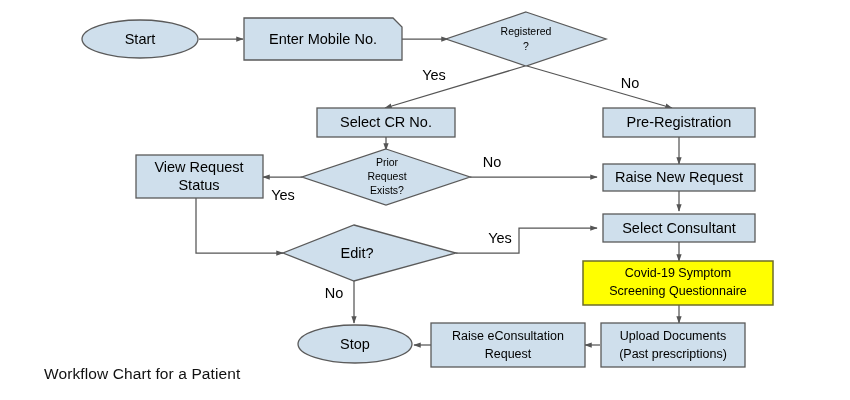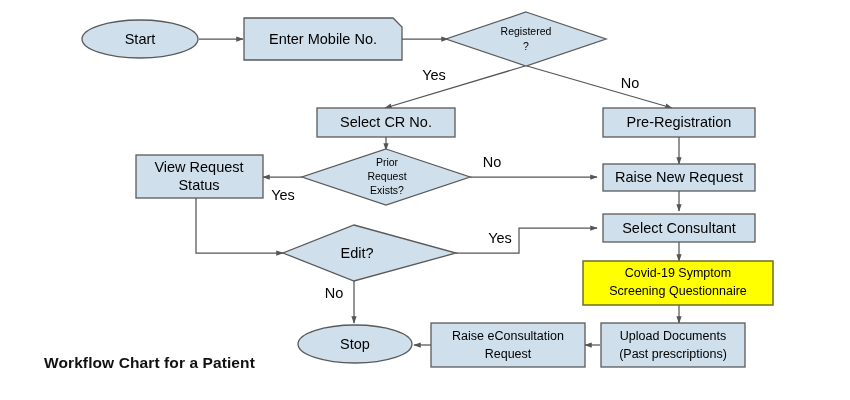--- a/index.html
+++ b/index.html
@@ -48,24 +48,24 @@
   .edge-label {
     font-family: "Liberation Sans", sans-serif;
     font-size: 14.5px;
     fill: #000000;
     text-anchor: middle;
     dominant-baseline: middle;
   }
   .caption {
     position: absolute;
     left: 44px;
-    top: 354px;
+    top: 365px;
     font-family: "Liberation Sans", sans-serif;
     font-size: 15.5px;
-    font-weight: bold;
+    font-weight: normal;
     color: #111111;
     letter-spacing: 0.1px;
     white-space: nowrap;
   }
 </style>
 </head>
 <body>
 
 <div id="canvas">
 

